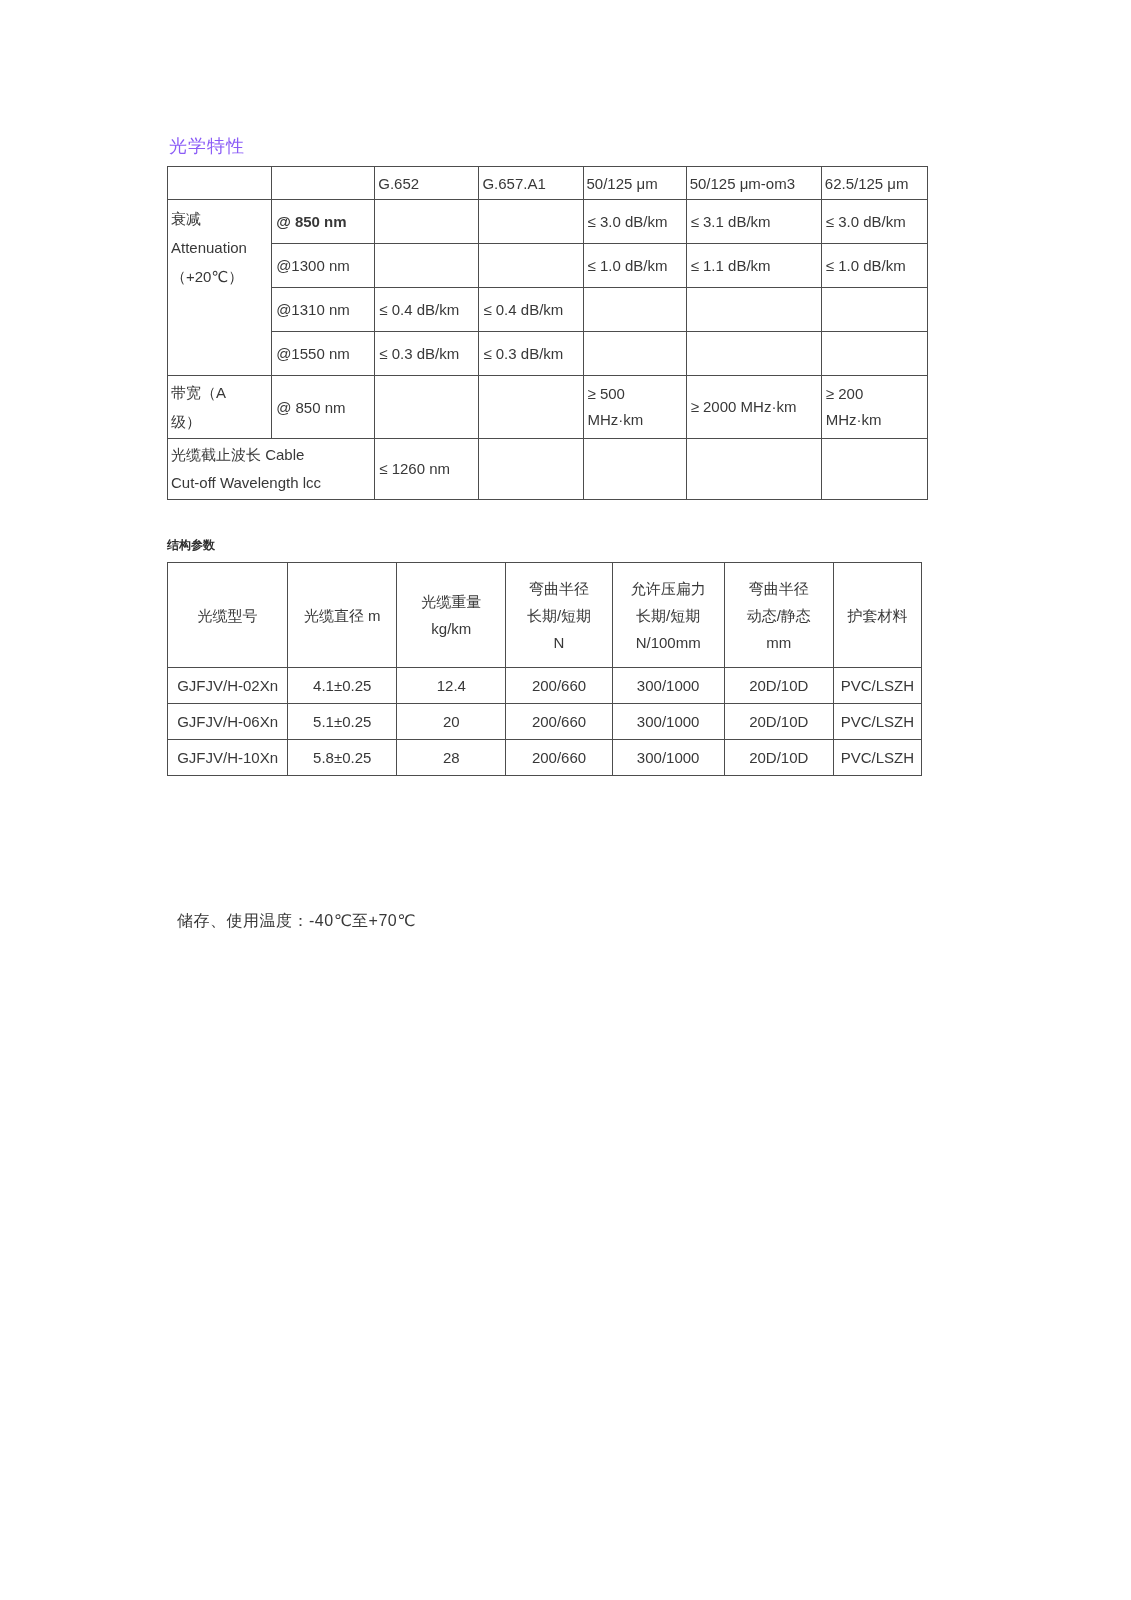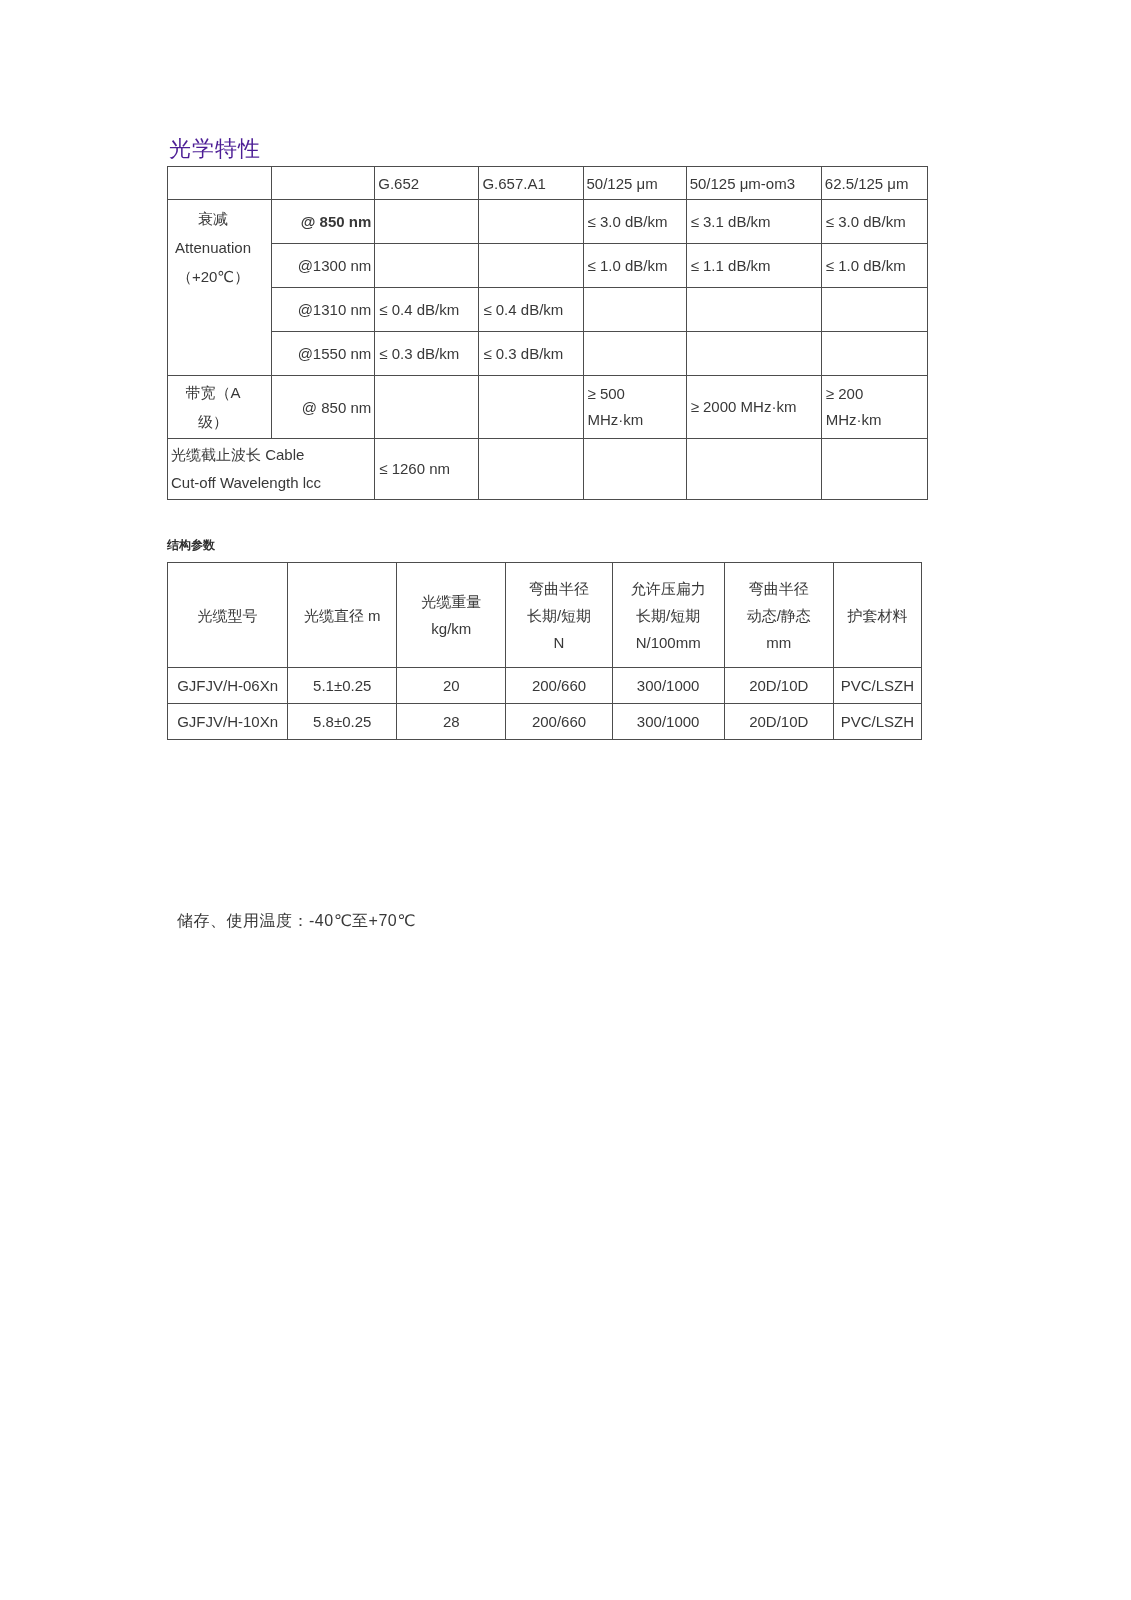--- a/index.html
+++ b/index.html
@@ -7,40 +7,40 @@
     position:relative;
     width:1131px;height:1600px;
     background:#ffffff;
     font-family:"Liberation Sans","DejaVu Sans",sans-serif;
     color:#383838;
     overflow:hidden;
   }
   .section-title-serif{
     position:absolute;left:169px;top:134px;
     font-family:"DejaVu Serif","Liberation Serif",serif;
-    font-size:22px;font-weight:400;color:#4c1d95;
+    font-size:18px;font-weight:400;color:#8b5cf6;
     letter-spacing:1px;
   }
   .section-title-bold{
     position:absolute;left:167px;top:537px;
     font-size:12px;font-weight:700;color:#2f2f2f;
   }
   table{border-collapse:collapse;table-layout:fixed;background:#ffffff;}
   td,th{
     border:1px solid #4d4d4d;
     font-size:15px;font-weight:400;color:#383838;
     padding:2px 4px;vertical-align:middle;overflow:hidden;
   }
   
   #optical-table{position:absolute;left:167px;top:166px;width:761px;}
   #optical-table td.head{text-align:left;padding-left:3px;}
   #optical-table td.val{text-align:left;padding-left:4px;line-height:26px;}
-  #optical-table td.wl{text-align:right;padding-right:3px;}
+  #optical-table td.wl{padding-right:12px;}
   #optical-table td.rowlabel{
-    text-align:center;vertical-align:top;
+    text-align:left;vertical-align:top;
     padding:4px 16px 2px 3px;line-height:29px;white-space:pre-line;
   }
   #optical-table td.cutlabel{
     text-align:left;padding-left:3px;line-height:28px;white-space:pre-line;
     vertical-align:middle;
   }
   .bold{font-weight:700;}
   
   #structure-table{position:absolute;left:167px;top:562px;width:755px;}
   #structure-table th{
@@ -160,20 +160,29 @@
 N</th>
       <th>允许压扁力
 长期/短期
 N/100mm</th>
       <th>弯曲半径
 动态/静态
 mm</th>
       <th>护套材料</th>
     </tr>
     <tr style="height:36px">
+      <td>GJFJV/H-02Xn</td>
+      <td>4.1±0.25</td>
+      <td>12.4</td>
+      <td>200/660</td>
+      <td>300/1000</td>
+      <td>20D/10D</td>
+      <td>PVC/LSZH</td>
+    </tr>
+    <tr style="height:36px">
       <td>GJFJV/H-06Xn</td>
       <td>5.1±0.25</td>
       <td>20</td>
       <td>200/660</td>
       <td>300/1000</td>
       <td>20D/10D</td>
       <td>PVC/LSZH</td>
     </tr>
     <tr style="height:36px">
       <td>GJFJV/H-10Xn</td>

